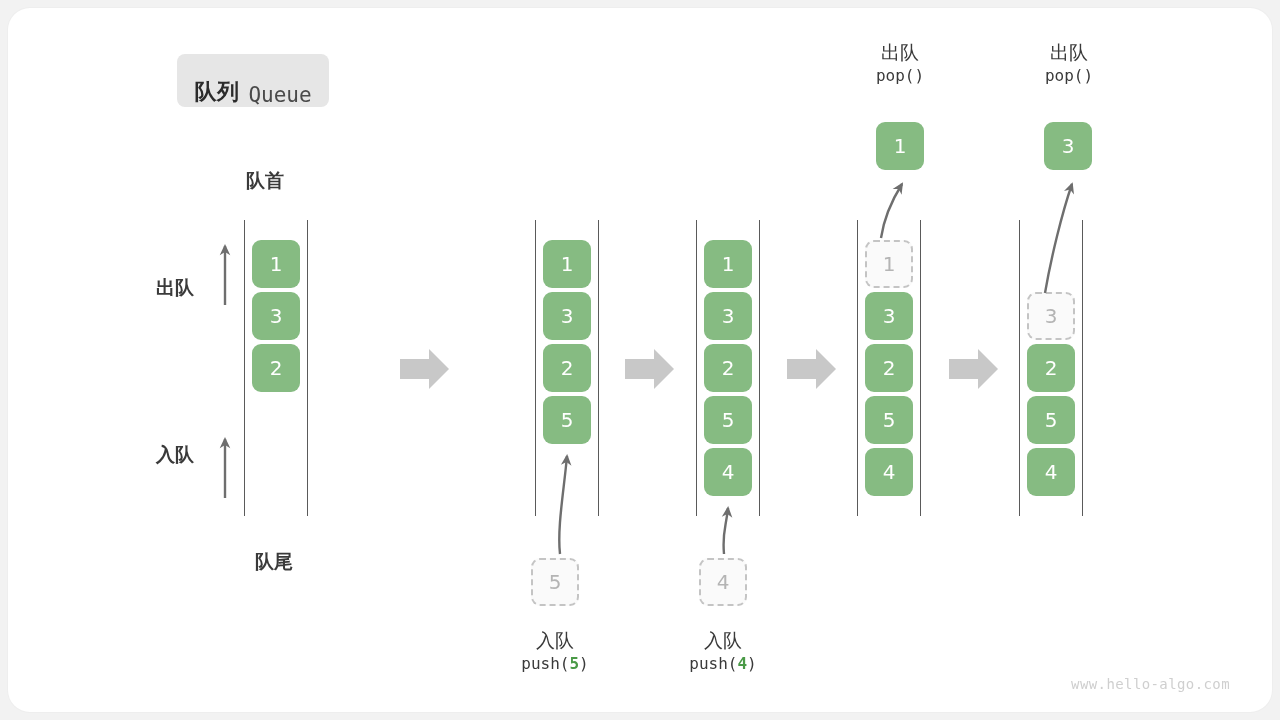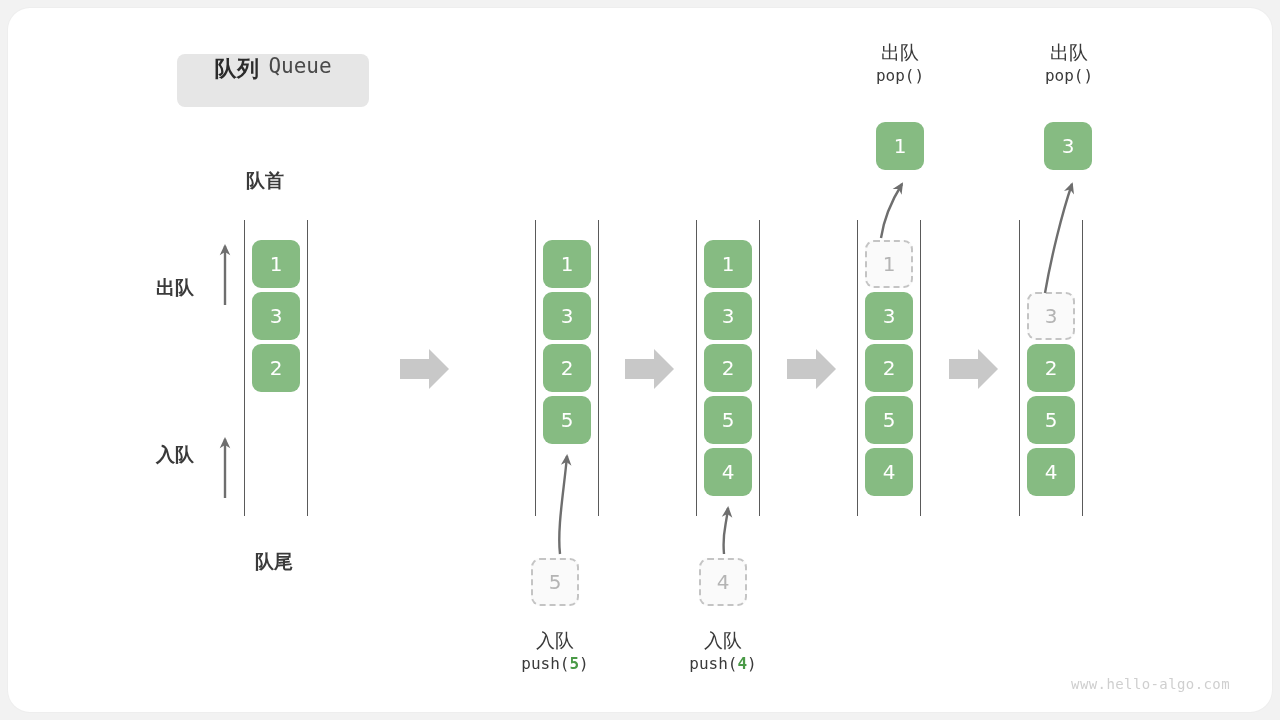--- a/index.html
+++ b/index.html
@@ -28,26 +28,26 @@
     background: #ffffff;
     border-radius: 22px;
     box-shadow: 0 0 0 1px #eeeeee;
   }
 
   
   .title-chip {
     position: absolute;
     left: 169px;
     top: 46px;
-    width: 192px;
+    width: 152px;
     height: 53px;
     background: #e6e6e6;
     border-radius: 8px;
     display: flex;
-    align-items: flex-start;
+    align-items: flex-end;
     justify-content: center;
     gap: 9px;
     white-space: nowrap;
   }
   .title-cn {
     font-size: 22px;
     font-weight: bold;
     color: #2b2b2b;
     letter-spacing: 0.5px;
   }

